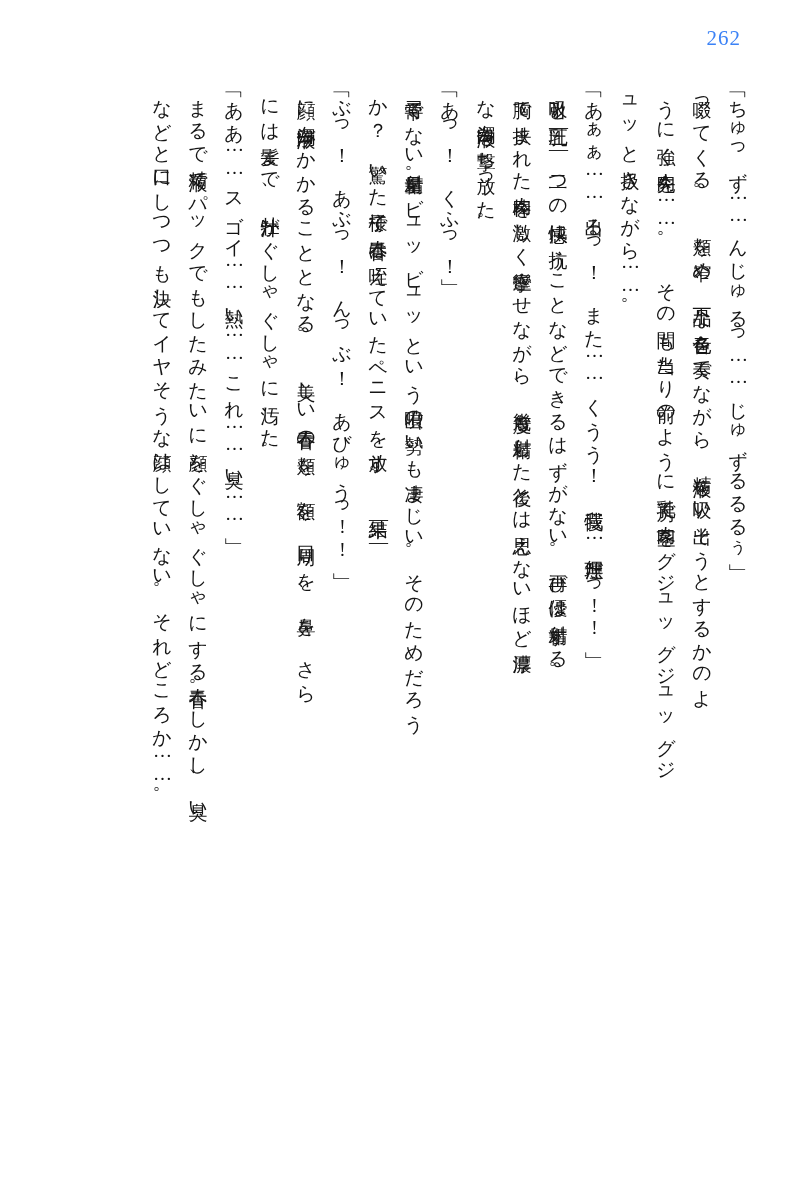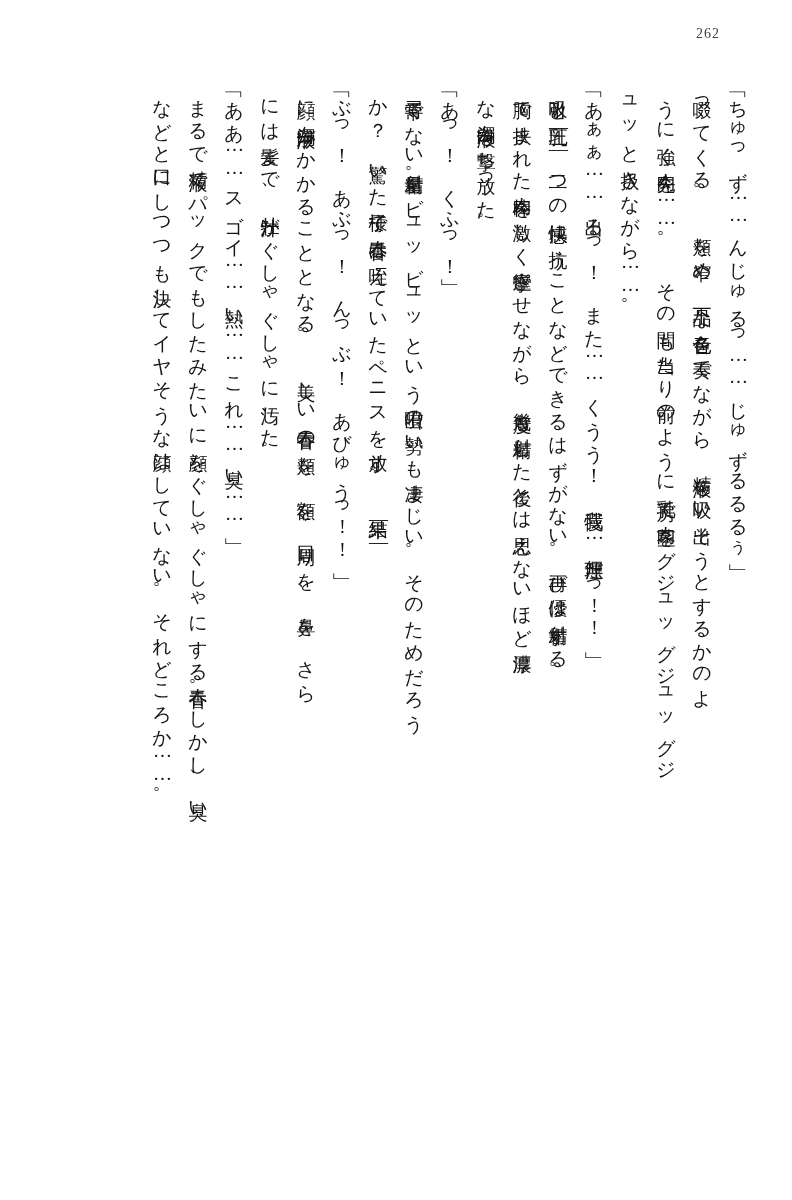--- a/index.html
+++ b/index.html
@@ -12,24 +12,24 @@
     width: 792px;
     height: 1200px;
     background: #ffffff;
     overflow: hidden;
     font-family: "Liberation Serif", "DejaVu Serif", serif;
     color: #111111;
   }
   .page-number {
     position: absolute;
     top: 26px;
-    right: 72px;
-    font-size: 14px;
+    right: 51px;
+    font-size: 21px;
     letter-spacing: 1px;
-    color: #404040;
+    color: #3b82f6;
     font-family: "Liberation Serif", serif;
   }
   
   .vcols {
     position: absolute;
     top: 86px;
     left: 44px;
     right: 44px;
     height: 1068px;
     display: flex;

